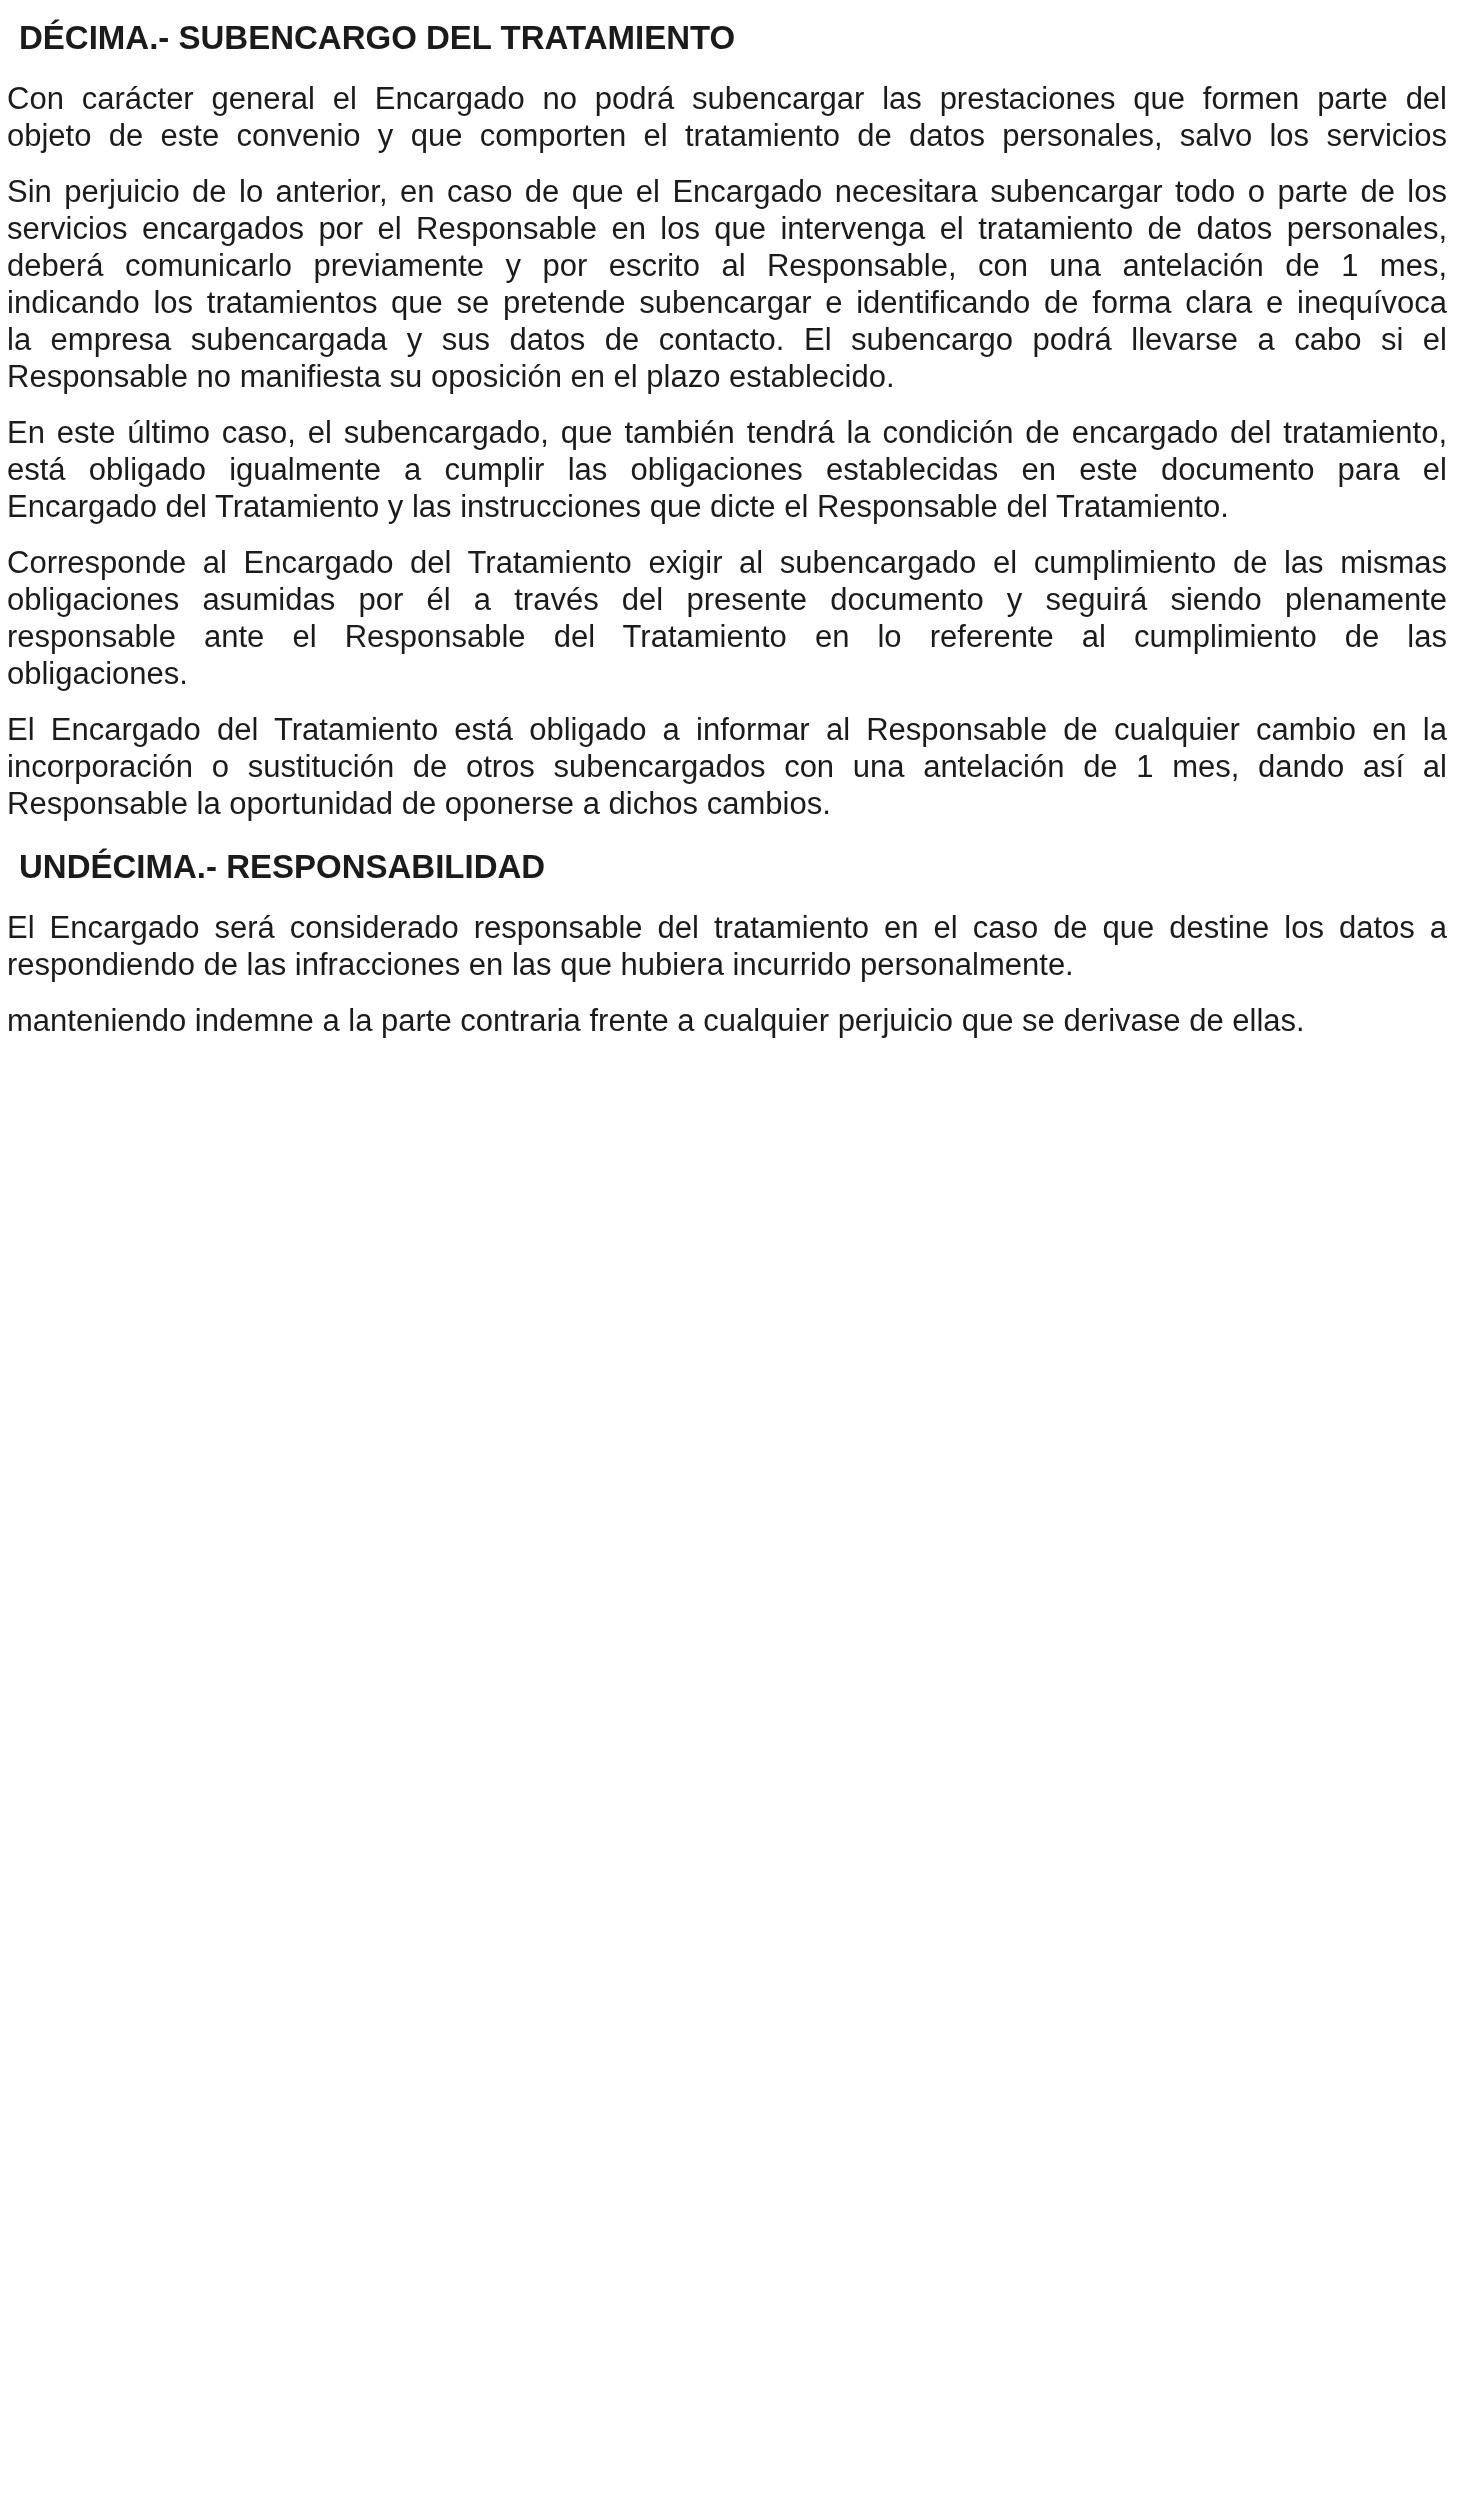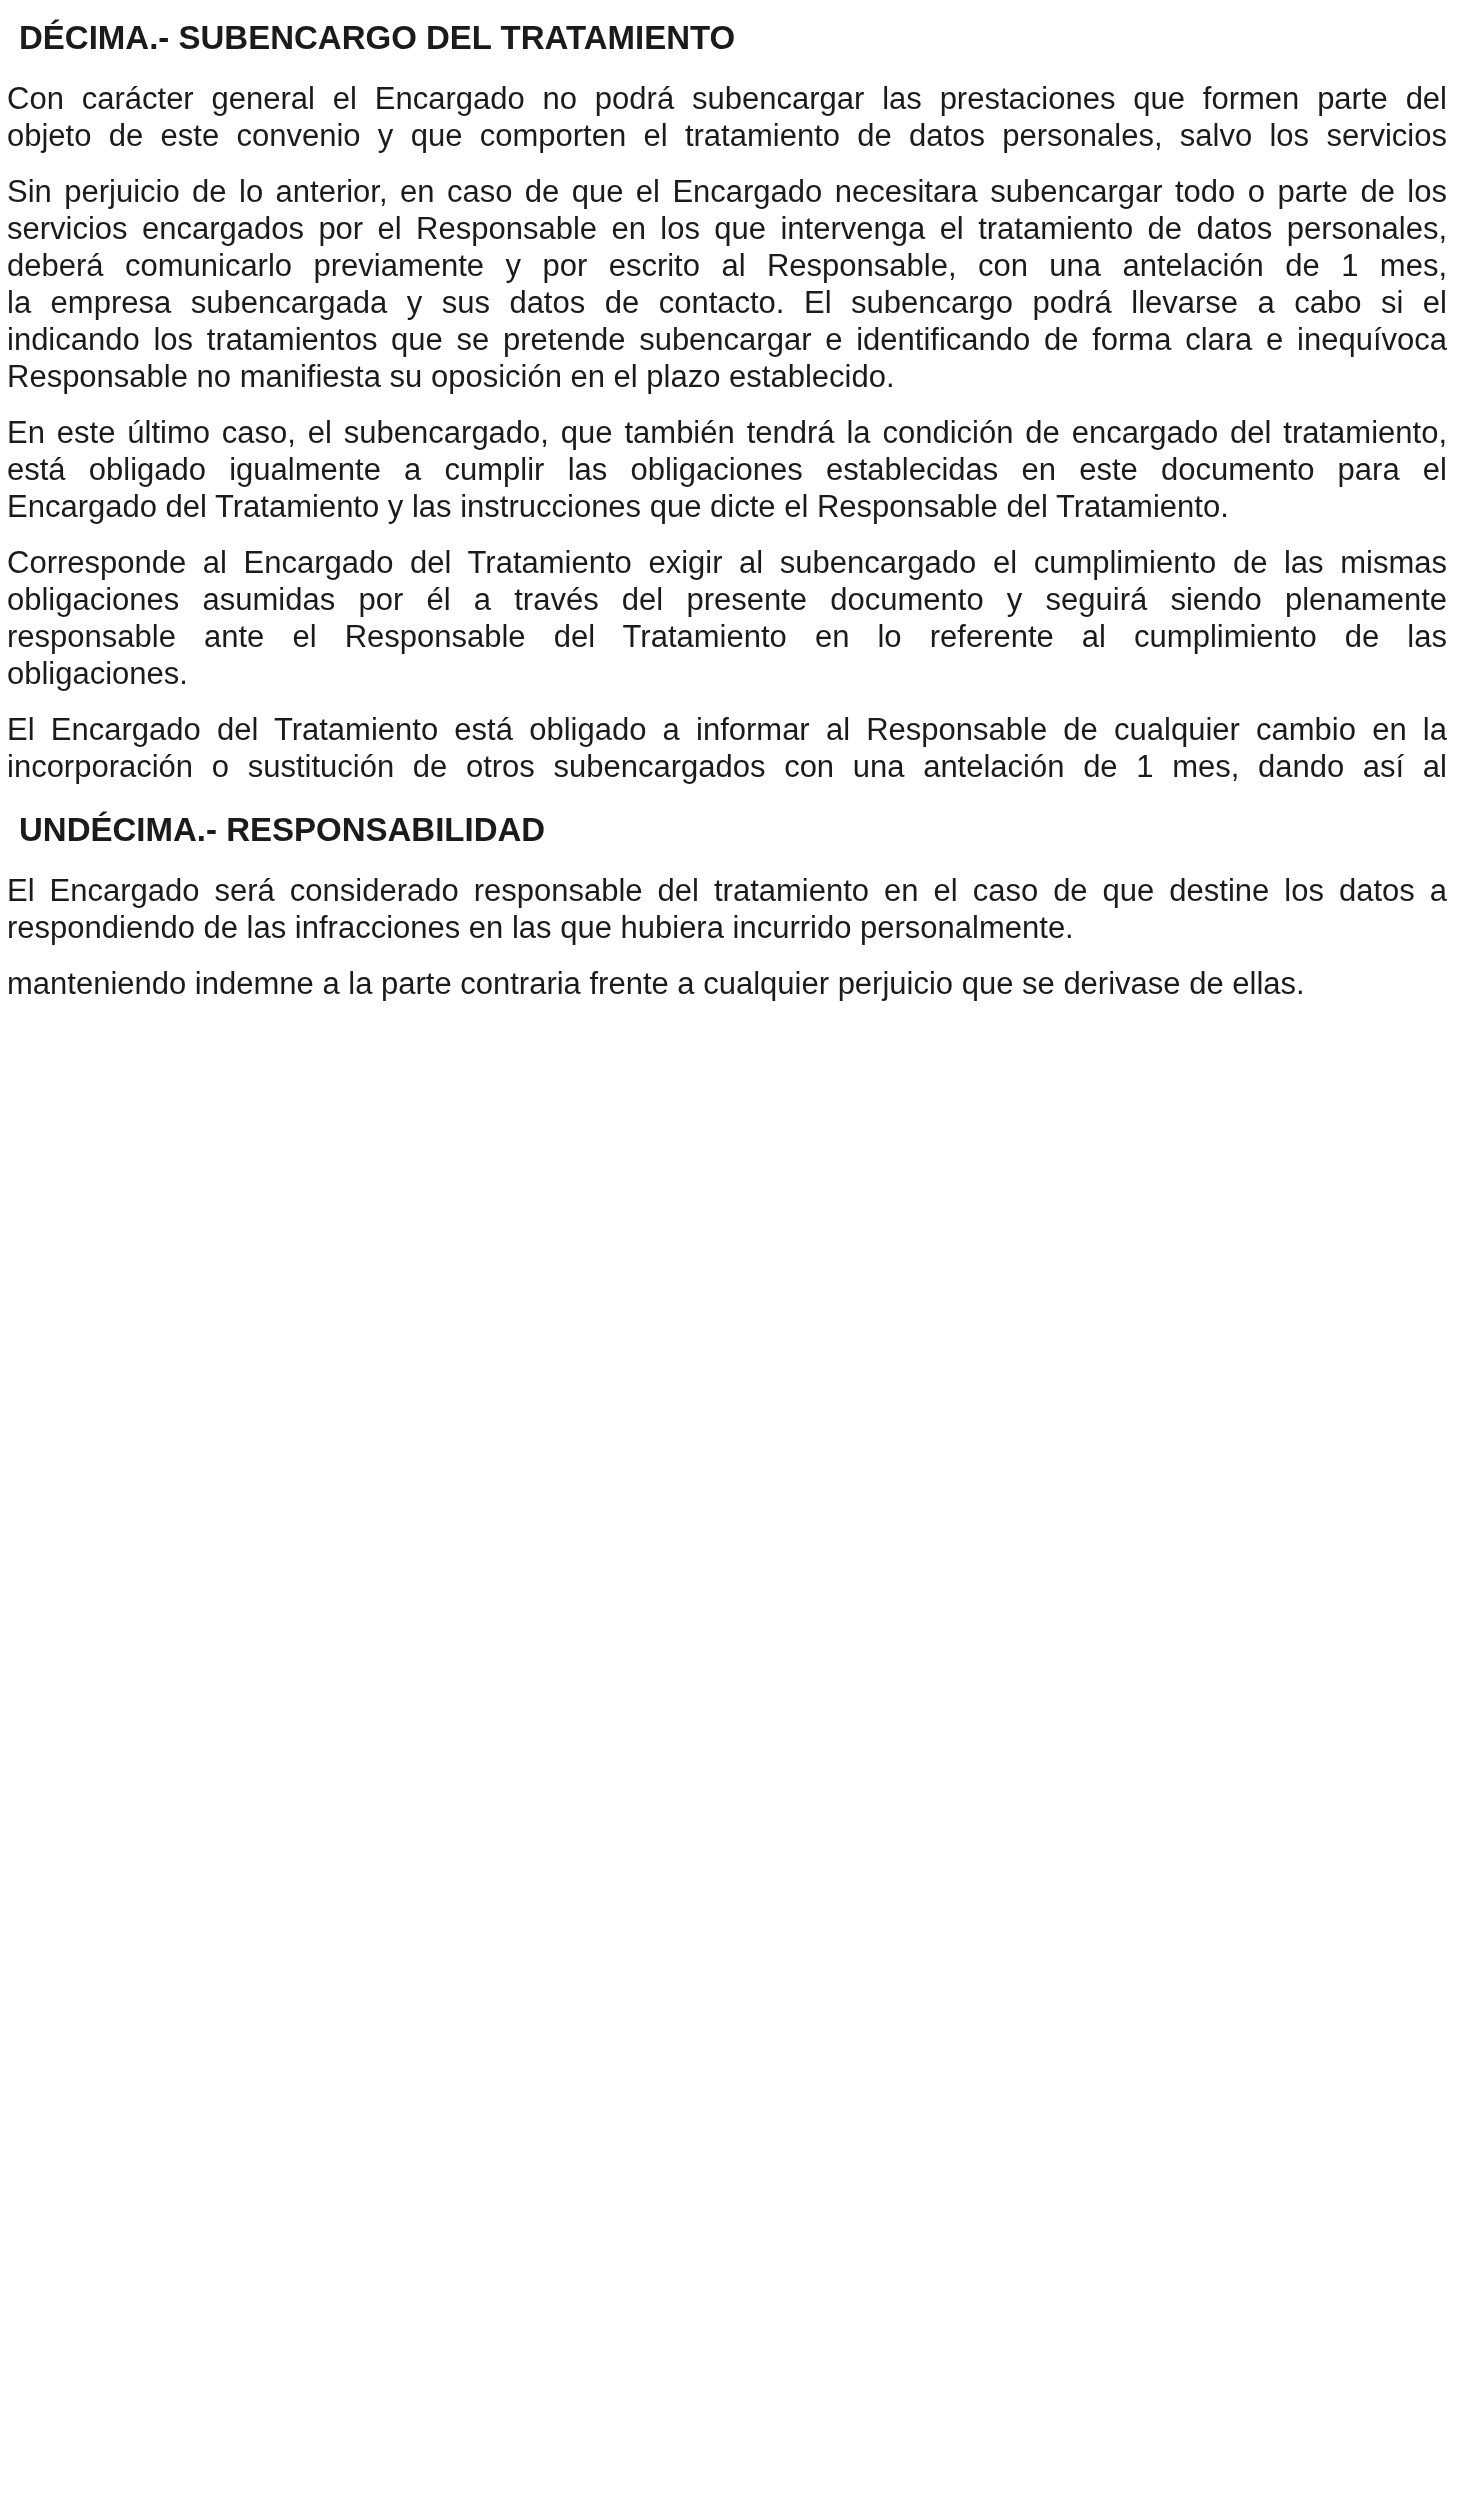--- a/index.html
+++ b/index.html
@@ -51,41 +51,42 @@
 
   <div class="para">
     <div class="line">Con carácter general el Encargado no podrá subencargar las prestaciones que formen parte del</div>
     <div class="line">objeto de este convenio y que comporten el tratamiento de datos personales, salvo los servicios</div>
   </div>
 
   <div class="para">
     <div class="line">Sin perjuicio de lo anterior, en caso de que el Encargado necesitara subencargar todo o parte de los</div>
     <div class="line">servicios encargados por el Responsable en los que intervenga el tratamiento de datos personales,</div>
     <div class="line">deberá comunicarlo previamente y por escrito al Responsable, con una antelación de 1 mes,</div>
+    <div class="line">indicando los tratamientos que se pretende subencargar e identificando de forma clara e inequívoca</div>
     <div class="line">la empresa subencargada y sus datos de contacto. El subencargo podrá llevarse a cabo si el</div>
-    <div class="line">indicando los tratamientos que se pretende subencargar e identificando de forma clara e inequívoca</div>
     <div class="line last">Responsable no manifiesta su oposición en el plazo establecido.</div>
   </div>
 
   <div class="para">
     <div class="line">En este último caso, el subencargado, que también tendrá la condición de encargado del tratamiento,</div>
     <div class="line">está obligado igualmente a cumplir las obligaciones establecidas en este documento para el</div>
     <div class="line last">Encargado del Tratamiento y las instrucciones que dicte el Responsable del Tratamiento.</div>
   </div>
 
   <div class="para">
     <div class="line">Corresponde al Encargado del Tratamiento exigir al subencargado el cumplimiento de las mismas</div>
     <div class="line">obligaciones asumidas por él a través del presente documento y seguirá siendo plenamente</div>
     <div class="line">responsable ante el Responsable del Tratamiento en lo referente al cumplimiento de las</div>
     <div class="line last">obligaciones.</div>
   </div>
 
   <div class="para">
     <div class="line">El Encargado del Tratamiento está obligado a informar al Responsable de cualquier cambio en la</div>
     <div class="line">incorporación o sustitución de otros subencargados con una antelación de 1 mes, dando así al</div>
+    <div class="line last">Responsable la oportunidad de oponerse a dichos cambios.</div>
   </div>
 
   <h2 class="heading second">UNDÉCIMA.- RESPONSABILIDAD</h2>
 
   <div class="para">
     <div class="line">El Encargado será considerado responsable del tratamiento en el caso de que destine los datos a</div>
     <div class="line last">respondiendo de las infracciones en las que hubiera incurrido personalmente.</div>
   </div>
 
   <div class="para">

